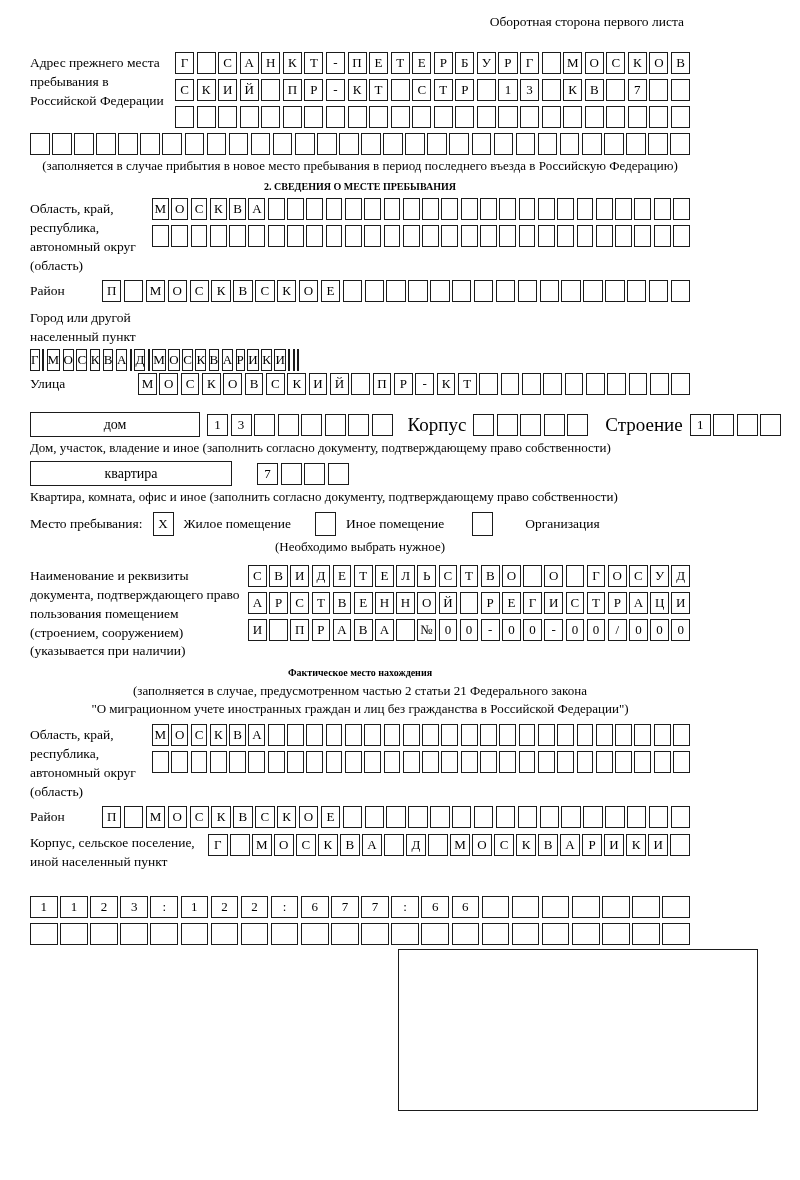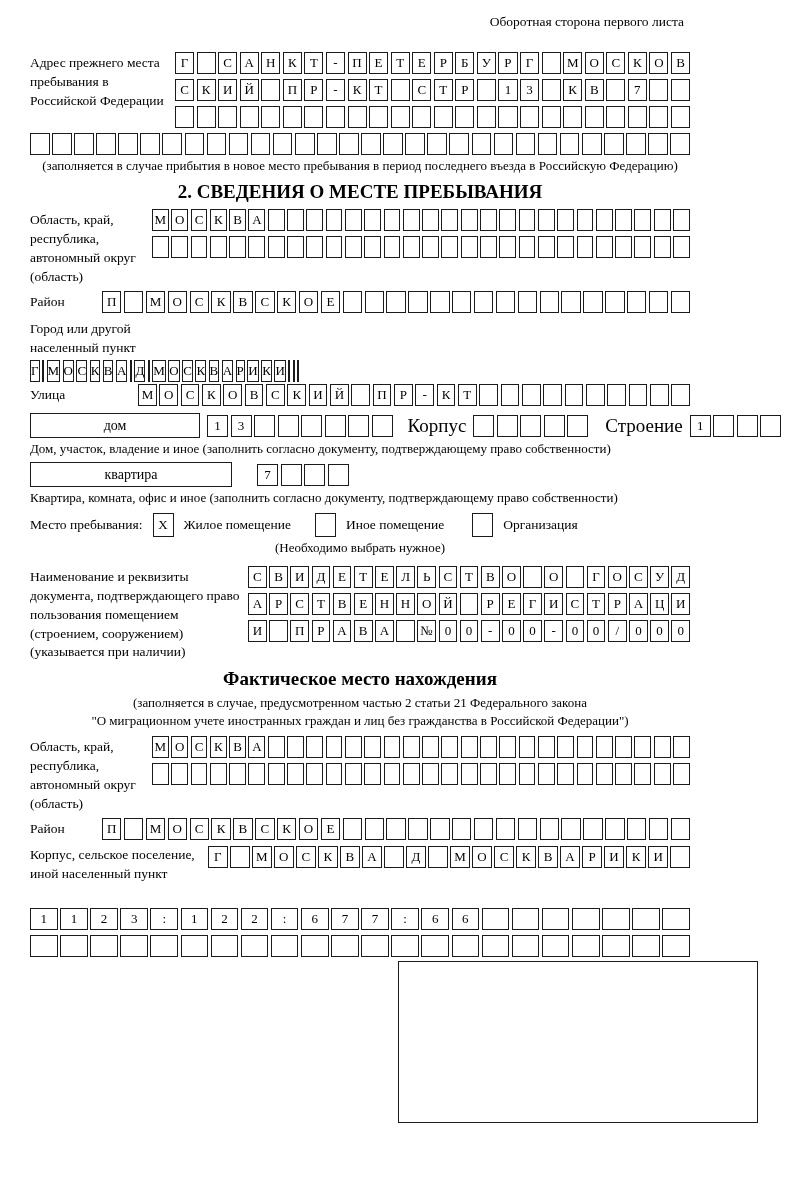--- a/index.html
+++ b/index.html
@@ -16,21 +16,21 @@
   .boxes{display:flex;gap:2.5px;flex:1;min-width:0;}
   .boxes .cell{
     flex:1;height:20px;border:1.5px solid #1b1b1b;
     display:flex;align-items:center;justify-content:center;
     font-size:13px;background:#fff;
   }
   .boxes.fixed{flex:none;}
   .boxes.fixed .cell{flex:0 0 19px;}
   .caption{font-size:13px;line-height:1.3;margin-top:3px;}
   .center{text-align:center;}
-  .sec-title{font-weight:bold;font-size:19px;text-align:center;}
+  .sec-title{font-weight:bold;font-size:10px;text-align:center;}
   .labeled-box{
     border:1.5px solid #1b1b1b;height:23px;display:flex;align-items:center;
     justify-content:center;font-size:14px;background:#fff;
   }
   .inline-lbl{font-size:19px;white-space:nowrap;align-self:center;}
   .chk{
     width:19px;height:22px;border:1.5px solid #1b1b1b;display:flex;
     align-items:center;justify-content:center;font-size:13px;flex:none;
   }
   .place-row{display:flex;align-items:center;gap:10px;font-size:13.5px;}
@@ -317,21 +317,21 @@
         <span class="cell"></span>
         <span class="cell"></span>
         <span class="cell"></span>
         <span class="cell"></span>
         <span class="cell"></span>
         <span class="cell"></span>
         <span class="cell"></span>
       </div>
   </div>
 
-  <div class="frow" style="margin-top:7px;gap:7px;align-items:center;">
+  <div class="frow" style="margin-top:17px;gap:7px;align-items:center;">
     <div class="labeled-box" style="width:168px;flex:none;">дом</div>
     <div class="boxes fixed">
         <span class="cell">1</span>
         <span class="cell">3</span>
         <span class="cell"></span>
         <span class="cell"></span>
         <span class="cell"></span>
         <span class="cell"></span>
         <span class="cell"></span>
         <span class="cell"></span>
@@ -365,21 +365,21 @@
   </div>
   <div class="caption">Квартира, комната, офис и иное (заполнить согласно документу, подтверждающему право собственности)</div>
 
   <div class="place-row" style="margin-top:6px;">
     <span>Место пребывания:</span>
     <span class="chk">X</span>
     <span>Жилое помещение</span>
     <span class="chk" style="margin-left:14px;"></span>
     <span>Иное помещение</span>
     <span class="chk" style="margin-left:18px;"></span>
-    <span style="margin-left:0;text-align:center;">Организация</span>
+    <span style="margin-left:22px;text-align:center;">Организация</span>
   </div>
   <div class="caption center">(Необходимо выбрать нужное)</div>
 
   <div class="frow" style="margin-top:9px;">
     <div class="flabel" style="width:218px;">Наименование и реквизиты документа, подтверждающего право пользования помещением (строением, сооружением) (указывается при наличии)</div>
     <div class="rows">
       <div class="boxes">
           <span class="cell">С</span>
           <span class="cell">В</span>
           <span class="cell">И</span>

